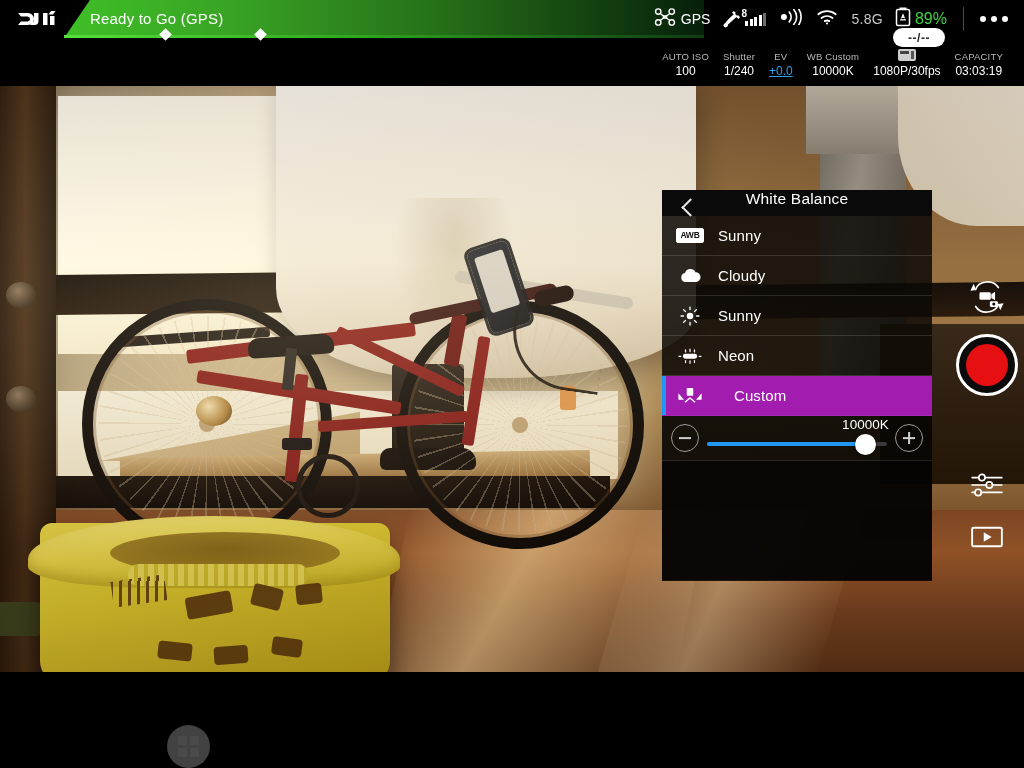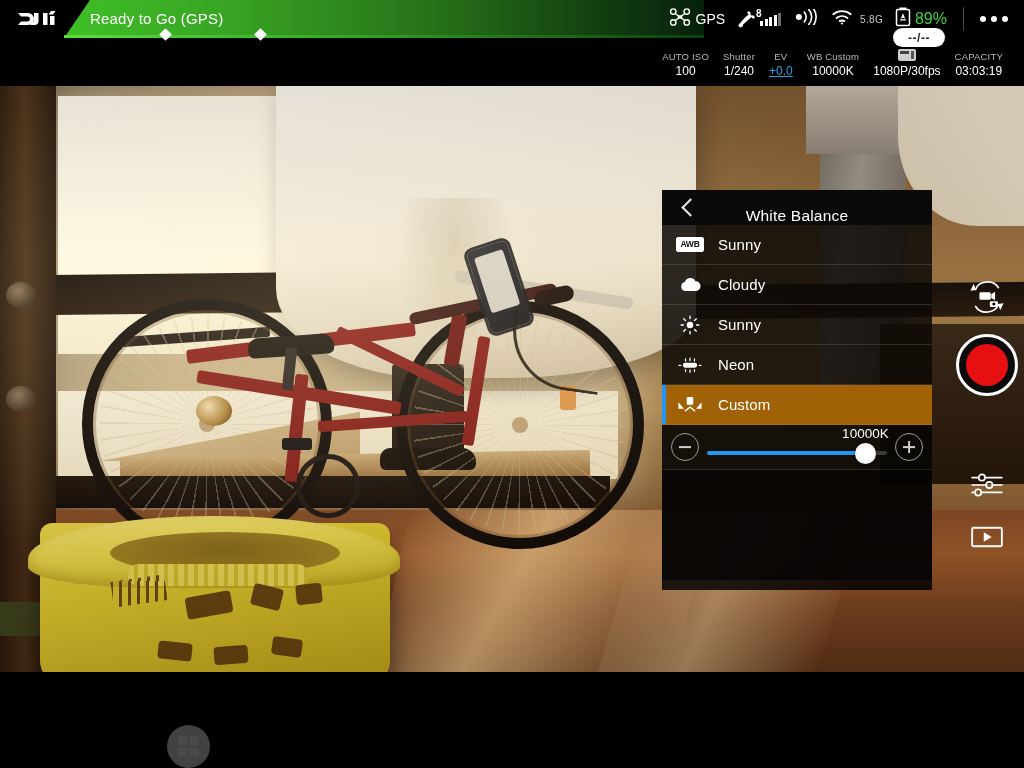--- a/index.html
+++ b/index.html
@@ -276,21 +276,21 @@
   .sat-num {
     position:absolute; left:19px; top:-2px; font-size:10px; color:#fff; font-weight:700;
   }
   .bars { display:flex; align-items:flex-end; gap:1.5px; margin-left:3px; height:14px;}
   .bars i { display:block; width:3px; background:#fff; }
   .bars i:nth-child(1){height:5px;}
   .bars i:nth-child(2){height:7px;}
   .bars i:nth-child(3){height:9px;}
   .bars i:nth-child(4){height:11px;}
   .bars i:nth-child(5){height:13px;background:#6d6d6d;}
-  .wifi-label { font-size:10px; color:#c8c8c8; margin-left:7px; letter-spacing:.3px;}
+  .wifi-label { font-size:14px; color:#c8c8c8; margin-left:13px; letter-spacing:.3px;}
   .batt-pct { font-size:16px; color:#3fd23f; margin-left:4px; font-weight:400;}
   .divider-v { width:1px; height:24px; background:#4a4a4a; margin:0 10px;}
   .dots-btn { display:flex; gap:5px; padding:0 16px 0 6px; height:38px; align-items:center;}
   .dots-btn span { width:6px; height:6px; border-radius:50%; background:#fff; display:block;}
 
   .alt-pill {
     position:absolute; left:893px; top:28px; width:52px; height:19px;
     background:#fff; border-radius:10px; z-index:43;
     display:flex; align-items:center; justify-content:center;
     font-size:12px; color:#2a2a2a; letter-spacing:.5px; font-weight:600;
@@ -313,42 +313,43 @@
   .sd-icon::before{ content:""; position:absolute; left:2px; top:2px; width:9px; height:3px; background:#444;}
 
   
   .wb-panel {
     position:absolute; left:662px; top:190px; width:270px; height:390px;
     background: rgba(8,6,4,0.80);
     z-index:50;
     font-size:15px;
   }
   .wb-header {
-    position:relative; height:35px; background:#0a0a0a;
-    display:flex; align-items:flex-end; justify-content:center;
+    position:relative; height:26px; background:#0a0a0a;
+    display:flex; align-items:flex-start; justify-content:center;
   }
   .wb-back {
     position:absolute; left:10px; top:0; width:34px; height:35px;
     display:flex; align-items:center; justify-content:center;
   }
   .chev {
     width:11px; height:11px; border-left:2px solid #e6e6e6; border-bottom:2px solid #e6e6e6;
     transform: rotate(45deg); margin-left:3px;
   }
   .wb-title { color:#fff; font-size:15.5px; letter-spacing:.2px;}
 
   .wb-list { position:relative; }
   .wb-item {
     position:relative; height:39px; display:flex; align-items:center;
     border-bottom:1px solid rgba(255,255,255,0.13);
     background: rgba(22,16,10,0.30);
   }
   .wb-item.selected {
-    background:#a16207;
+    background:#a21caf;
     border-bottom:1px solid rgba(255,255,255,0.05);
+    gap:16px;
   }
   .wb-item.selected::before {
     content:""; position:absolute; left:0; top:0; width:4px; height:100%;
     background:#2196f3;
   }
   .wb-icon {
     width:56px; display:flex; align-items:center; justify-content:center;
     color:#fff; flex:0 0 56px;
   }
   .wb-label { color:#fff; font-size:15px; letter-spacing:.1px;}

